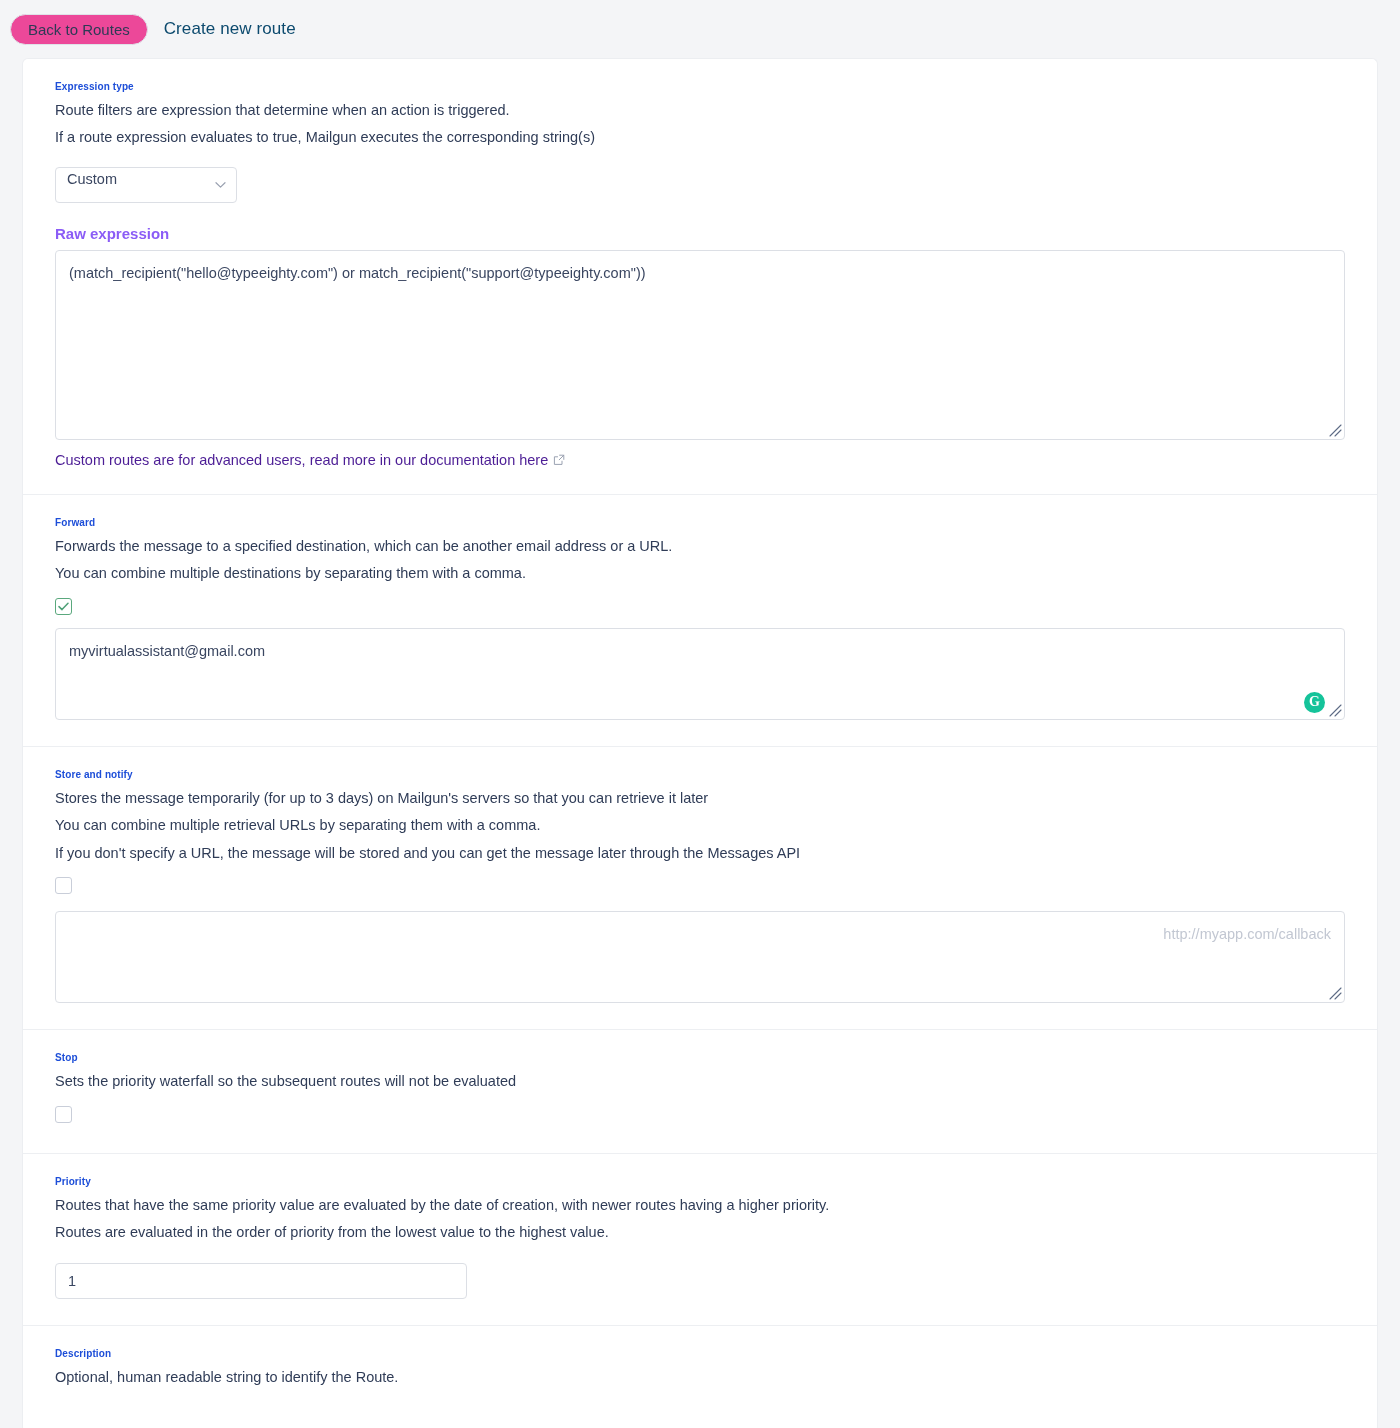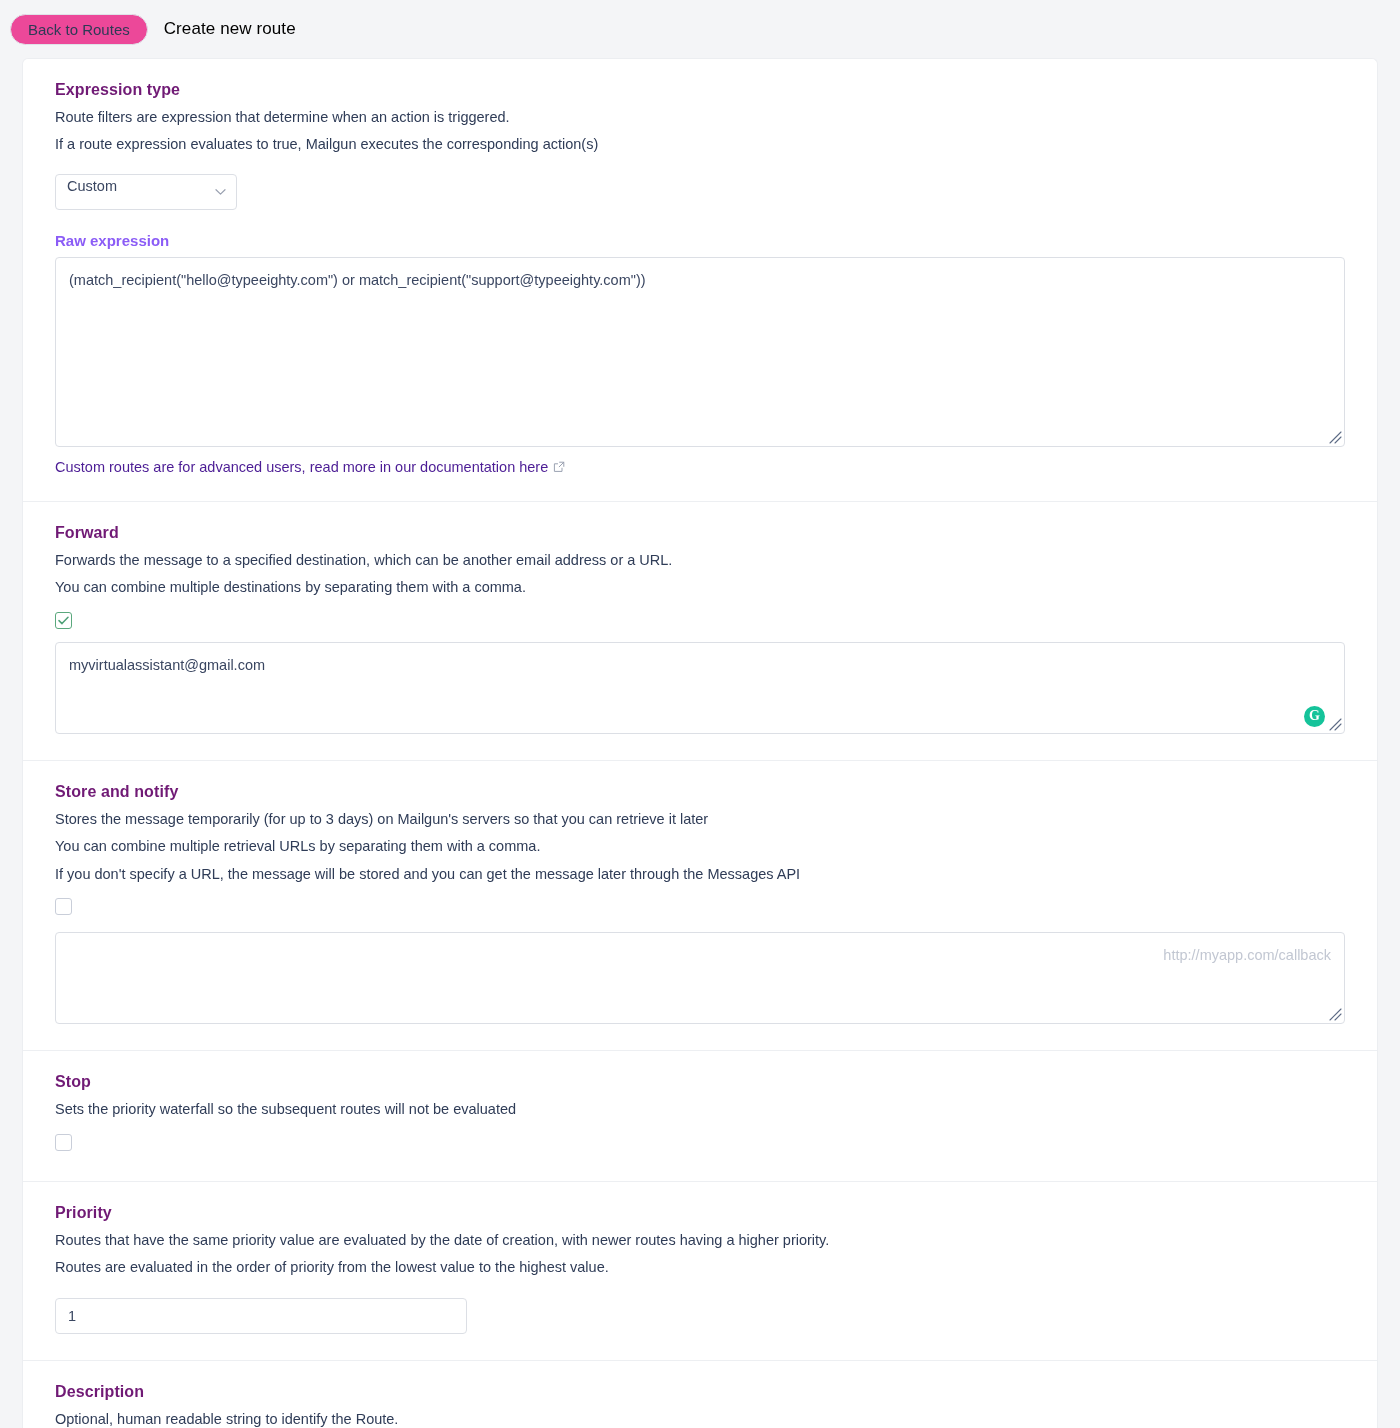--- a/index.html
+++ b/index.html
@@ -34,44 +34,44 @@
     border: 1px solid #dfe2e8;
     border-radius: 16px;
     font-size: 15px;
     color: #2d3a55;
     cursor: pointer;
     font-family: "Liberation Sans", sans-serif;
     white-space: nowrap;
   }
   .page-title {
     font-size: 17px;
-    color: #000000;
+    color: #0c4a6e;
     letter-spacing: .1px;
   }
 
   
   .card {
     margin: 0 22px 0 22px;
     background: #ffffff;
     border-radius: 6px 6px 6px 6px;
     border: 1px solid #eceef1;
     border-bottom: none;
     overflow: hidden;
   }
   .section {
     padding: 22px 32px 26px 32px;
     border-bottom: 1px solid #edeff2;
   }
   .section:last-child { border-bottom: none; }
 
   h3.sec-title {
     margin: 0 0 7px 0;
-    font-size: 16px;
+    font-size: 10px;
     font-weight: bold;
-    color: #701a75;
+    color: #1d4ed8;
     letter-spacing: .1px;
   }
   p.sec-line {
     margin: 0 0 4px 0;
     font-size: 14.5px;
     line-height: 1.62;
     color: #2f3c57;
   }
   p.sec-line:last-of-type { margin-bottom: 0; }
 
@@ -207,21 +207,21 @@
 <div class="topbar">
   <button class="back-btn">Back to Routes</button>
   <span class="page-title">Create new route</span>
 </div>
 
 <div class="card">
 
   <div class="section">
     <h3 class="sec-title">Expression type</h3>
     <p class="sec-line">Route filters are expression that determine when an action is triggered.</p>
-    <p class="sec-line">If a route expression evaluates to true, Mailgun executes the corresponding action(s)</p>
+    <p class="sec-line">If a route expression evaluates to true, Mailgun executes the corresponding string(s)</p>
 
     <div class="select-wrap">
       <div class="select-box">
         <span>Custom</span>
       </div>
       <span class="chev">
         <svg width="11" height="7" viewBox="0 0 11 7">
             <path d="M1 1.2 L5.5 5.6 L10 1.2" fill="none" stroke="#9aa1b1" stroke-width="1.2" stroke-linecap="round" stroke-linejoin="round"></path>
           </svg>
       </span>

